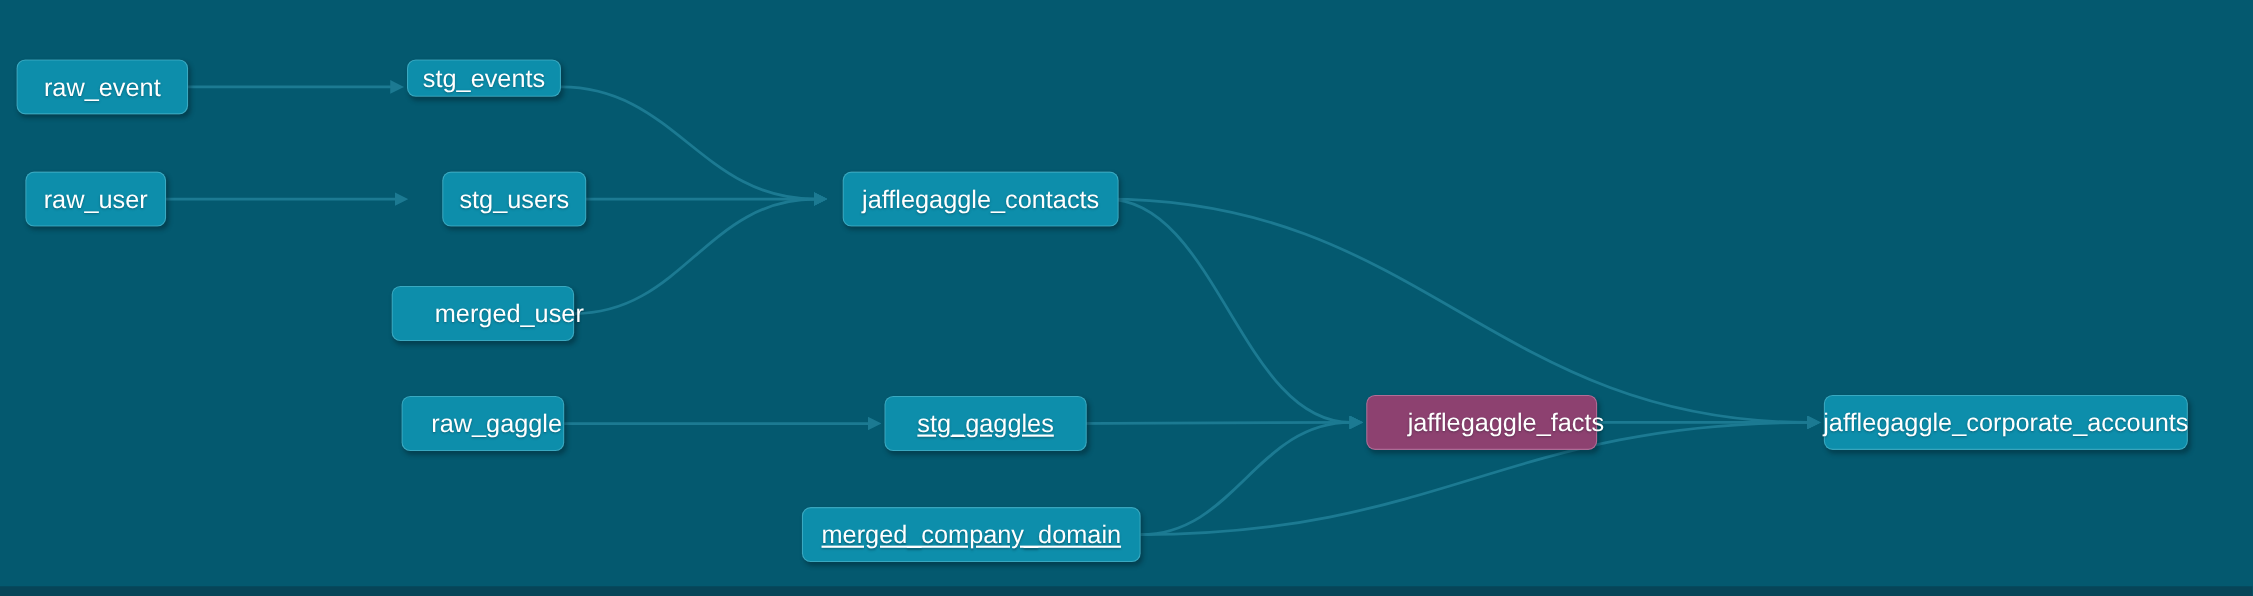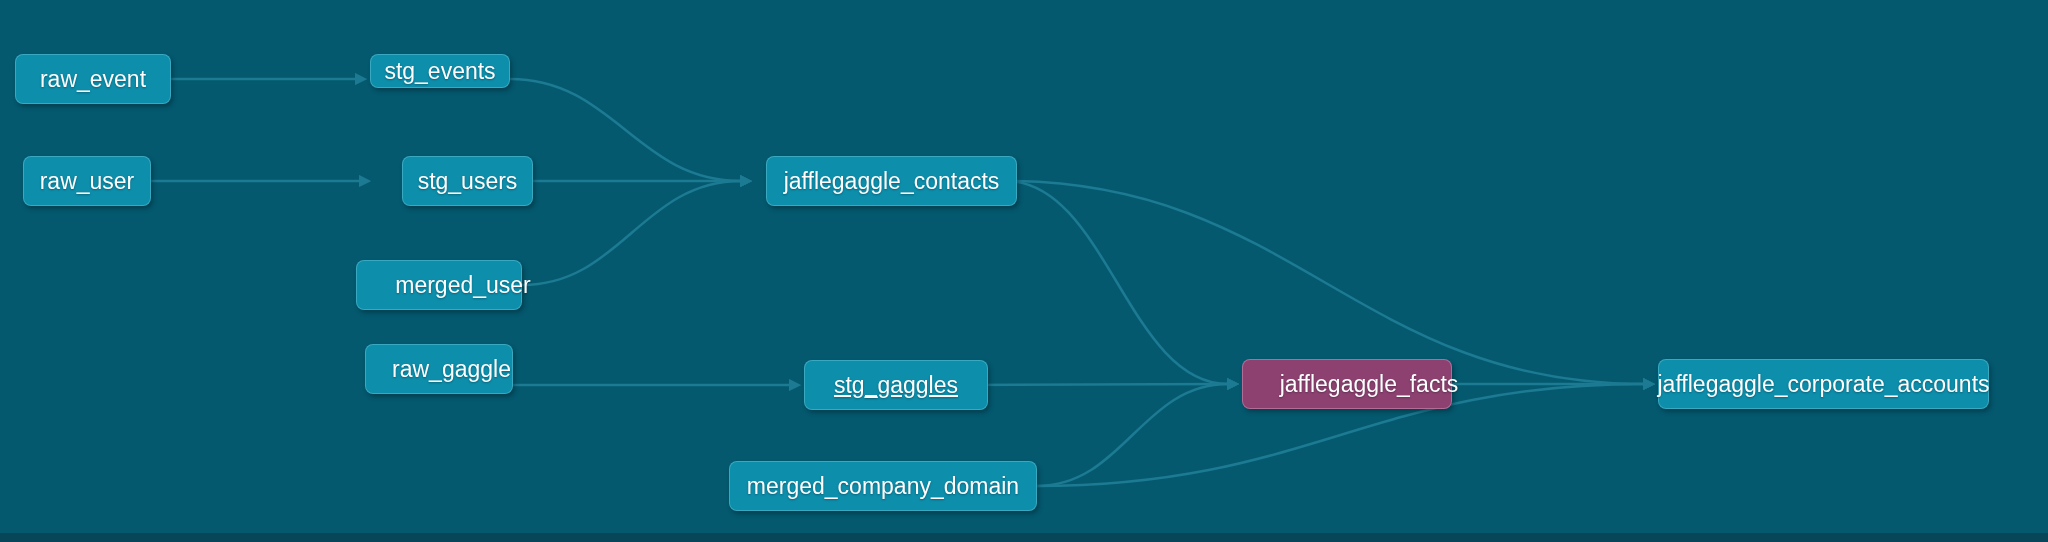--- a/index.html
+++ b/index.html
@@ -60,20 +60,20 @@
         <path d="M1037,486 C1310.15,486 1370.85,384 1644,384" marker-end="url(#arrow)"></path>
       </g>
     </svg>
   <div id="node-layer">
       <div class="node" style="left: 15px; top: 54px; width: 156px; height: 50px;">raw_event</div>
       <div class="node" style="left: 370px; top: 54px; width: 140px; height: 34px;">stg_events</div>
       <div class="node" style="left: 23px; top: 156px; width: 128px; height: 50px;">raw_user</div>
       <div class="node" style="left: 374px; top: 156px; width: 131px; height: 50px; margin-left: 28px;">stg_users</div>
       <div class="node" style="left: 766px; top: 156px; width: 251px; height: 50px;">jafflegaggle_contacts</div>
       <div class="node" style="left: 356px; top: 260px; width: 166px; height: 50px; padding-left: 48px;">merged_user</div>
-      <div class="node" style="left: 365px; top: 344px; width: 148px; height: 50px; padding-left: 25px;">raw_gaggle</div>
+      <div class="node" style="left: 365px; top: 360px; width: 148px; height: 50px; padding-left: 25px;">raw_gaggle</div>
       <div class="node" style="left: 804px; top: 360px; width: 184px; height: 50px; text-decoration: underline;">stg_gaggles</div>
       <div class="node selected" style="left: 1242px; top: 359px; width: 210px; height: 50px;">jafflegaggle_facts</div>
       <div class="node" style="left: 1658px; top: 359px; width: 331px; height: 50px;">jafflegaggle_corporate_accounts</div>
-      <div class="node" style="left: 729px; top: 461px; width: 308px; height: 50px;">merged_company_domain</div>
+      <div class="node" style="left: 729px; top: 461px; width: 308px; height: 50px; text-decoration: underline;">merged_company_domain</div>
     </div>
   <div class="bottom-bar" id="bottom-bar" style="height: 9px; background: rgb(7, 69, 88);"></div>
 </div>
 
 </body></html>

